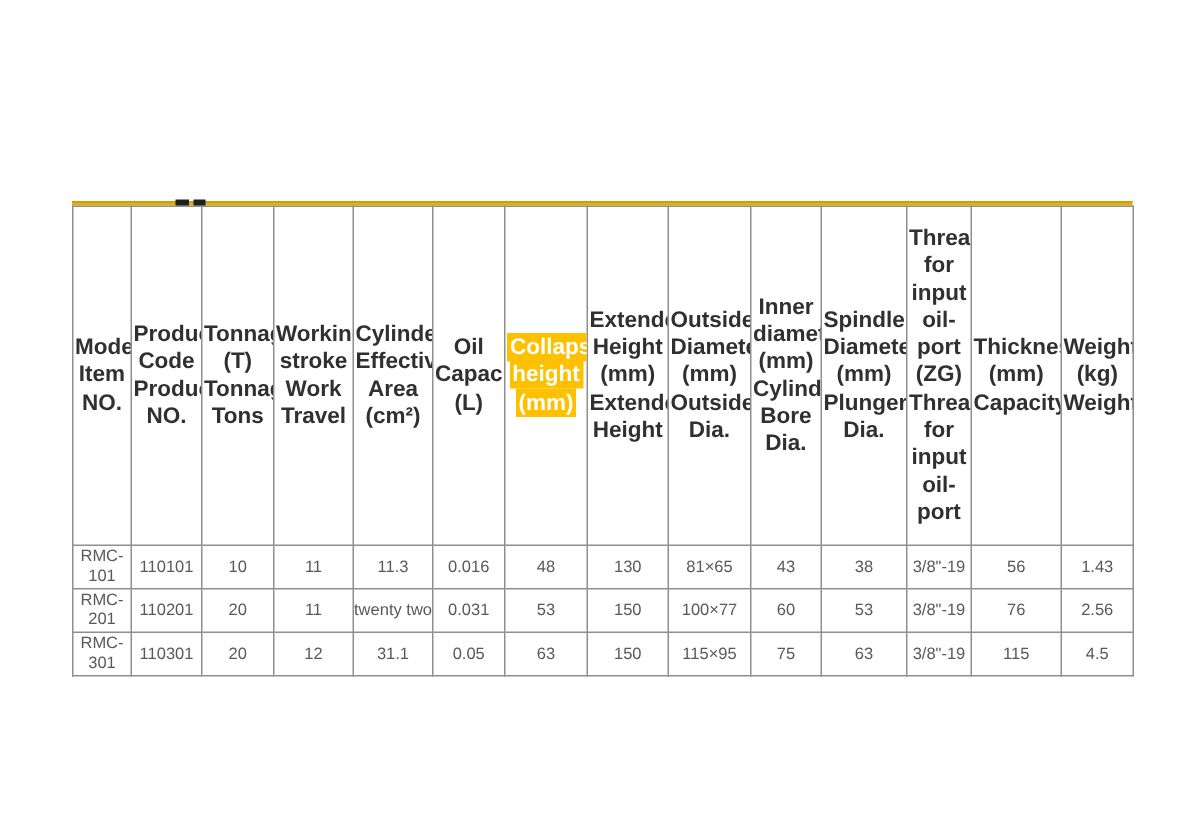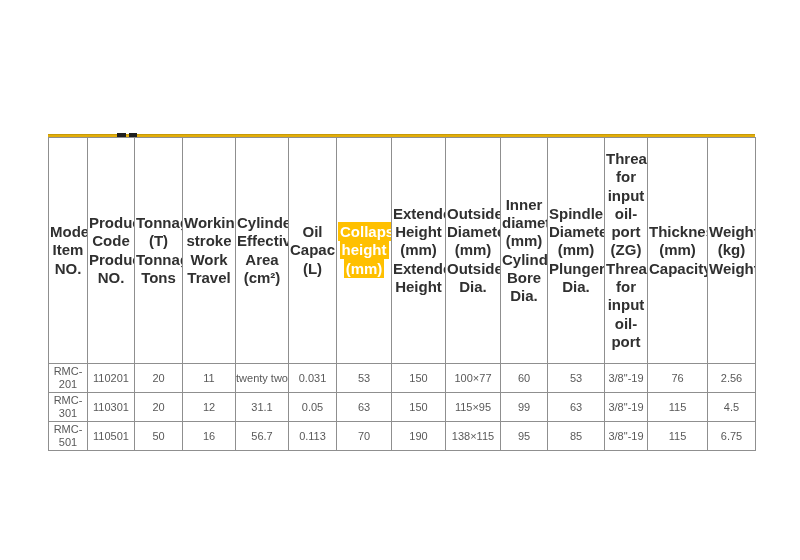--- a/index.html
+++ b/index.html
@@ -103,20 +103,36 @@
           <th><span>Outside Diameter (mm) Outside Dia.</span></th>
           <th><span>Inner diameter (mm) Cylinder Bore Dia.</span></th>
           <th><span>Spindle Diameter (mm) Plunger Dia.</span></th>
           <th><span>Thread for input oil-port (ZG) Thread for input oil-port</span></th>
           <th><span>Thickness (mm) Capacity</span></th>
           <th><span>Weight (kg) Weight</span></th>
         </tr>
     </thead>
     <tbody id="table-body">
         <tr>
+          <td>RMC-101</td>
+          <td>110101</td>
+          <td>10</td>
+          <td>11</td>
+          <td>11.3</td>
+          <td>0.016</td>
+          <td>48</td>
+          <td>130</td>
+          <td>81×65</td>
+          <td>43</td>
+          <td>38</td>
+          <td>3/8"-19</td>
+          <td>56</td>
+          <td>1.43</td>
+        </tr>
+        <tr>
           <td>RMC-201</td>
           <td>110201</td>
           <td>20</td>
           <td>11</td>
           <td>twenty two</td>
           <td>0.031</td>
           <td>53</td>
           <td>150</td>
           <td>100×77</td>
           <td>60</td>
@@ -128,37 +144,21 @@
         <tr>
           <td>RMC-301</td>
           <td>110301</td>
           <td>20</td>
           <td>12</td>
           <td>31.1</td>
           <td>0.05</td>
           <td>63</td>
           <td>150</td>
           <td>115×95</td>
-          <td>99</td>
+          <td>75</td>
           <td>63</td>
           <td>3/8"-19</td>
           <td>115</td>
           <td>4.5</td>
-        </tr>
-        <tr>
-          <td>RMC-501</td>
-          <td>110501</td>
-          <td>50</td>
-          <td>16</td>
-          <td>56.7</td>
-          <td>0.113</td>
-          <td>70</td>
-          <td>190</td>
-          <td>138×115</td>
-          <td>95</td>
-          <td>85</td>
-          <td>3/8"-19</td>
-          <td>115</td>
-          <td>6.75</td>
         </tr>
       </tbody>
   </table>
 </div>
 
 </body></html>

